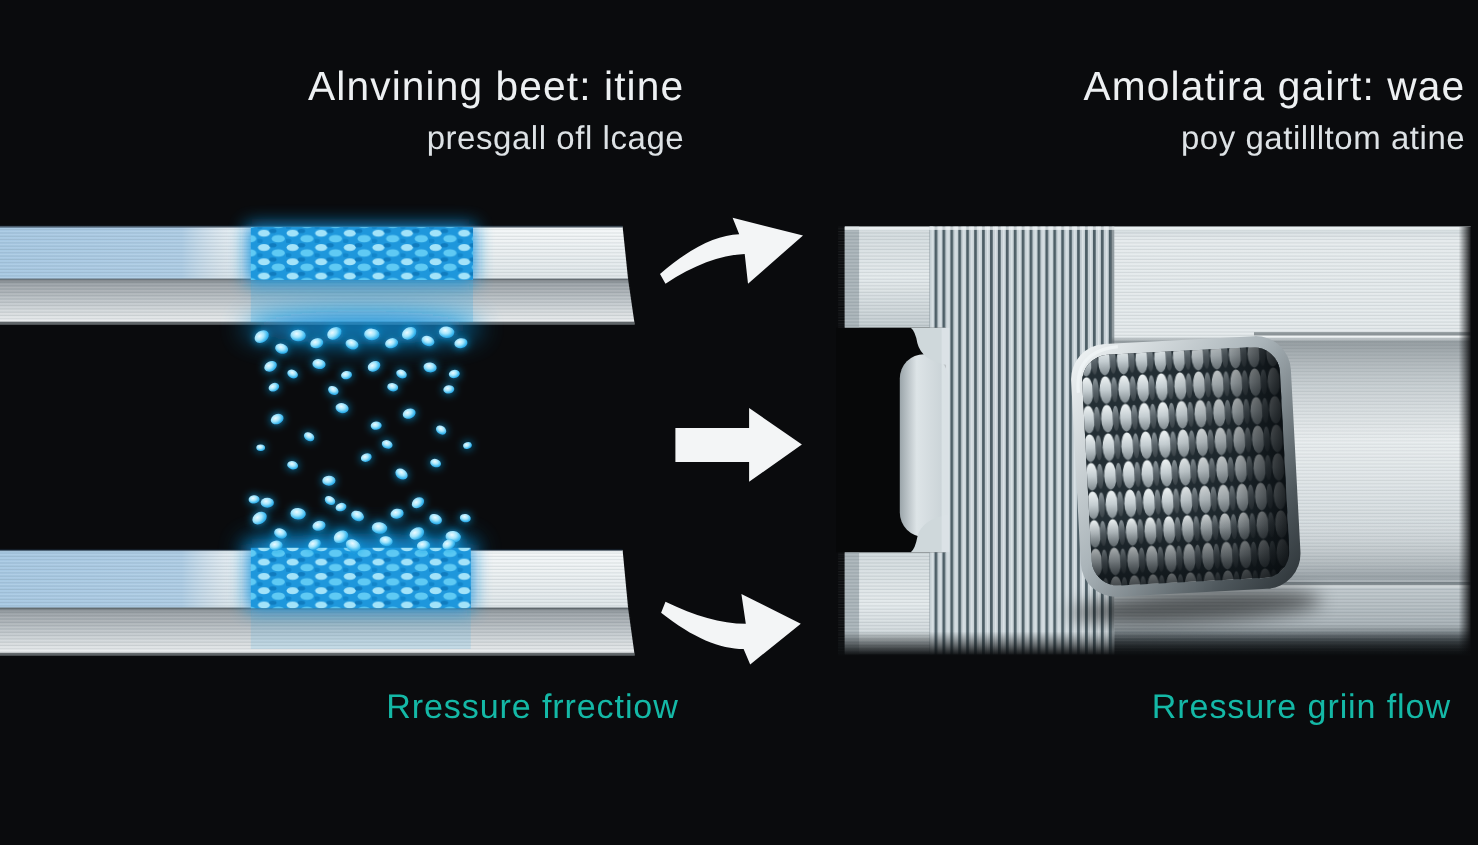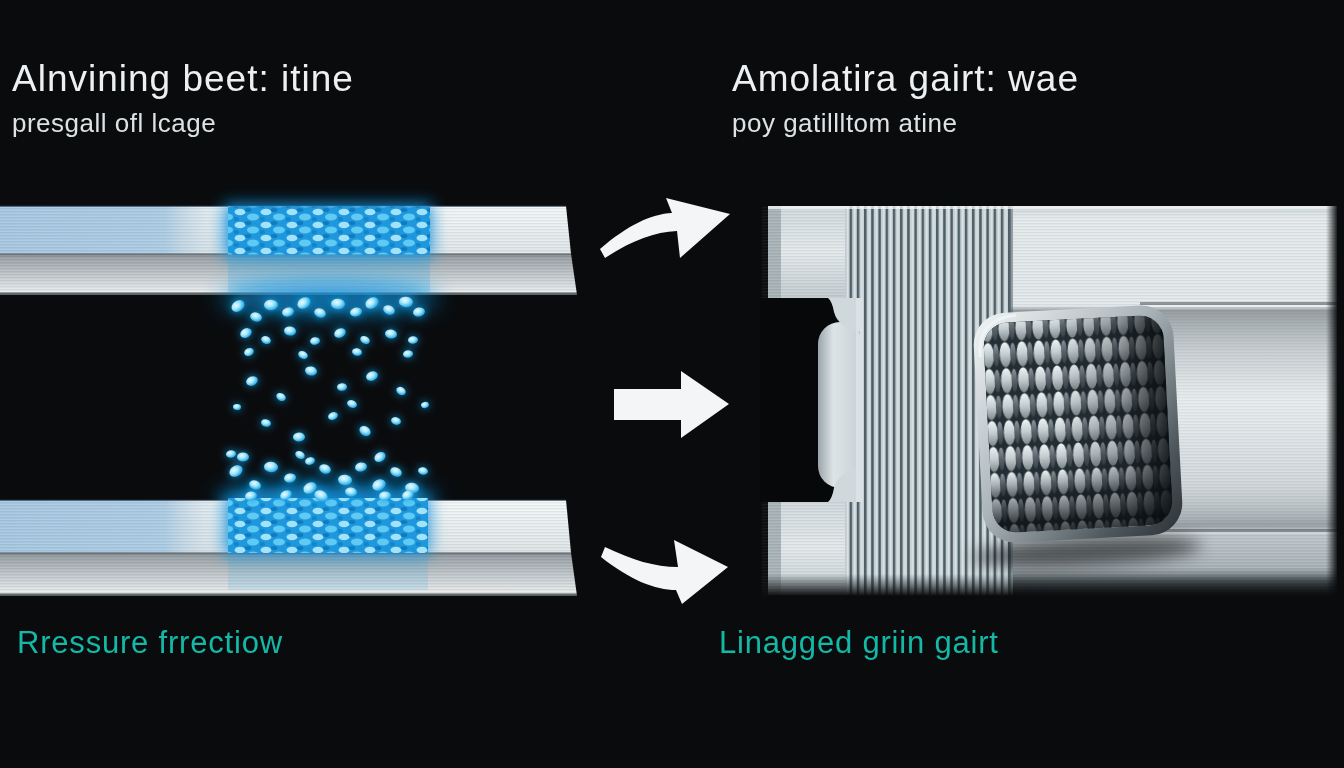--- a/index.html
+++ b/index.html
@@ -1,21 +1,21 @@
 <!DOCTYPE html>
 <html><head>
 <meta charset="utf-8">
 <style>
   html,body{margin:0;padding:0;background:#000;}
   .canvas{position:relative;width:1344px;height:768px;background:#0a0b0d;overflow:hidden;
           font-family:"Liberation Sans",sans-serif;}
   .fig{position:absolute;left:0;top:0;}
-  .txtblock{position:absolute;text-align:left;color:#eceff1;}
+  .txtblock{position:absolute;text-align:right;color:#eceff1;}
   .t-title{font-size:37px;line-height:1.15;letter-spacing:1px;color:#edf0f2;font-weight:400;}
-  .t-sub{font-size:26px;line-height:1.2;margin-top:7px;color:#dde2e5;letter-spacing:.5px;font-weight:400;}
+  .t-sub{font-size:30px;line-height:1.2;margin-top:7px;color:#dde2e5;letter-spacing:.5px;font-weight:400;}
   .t-cap{font-size:31px;line-height:1.2;letter-spacing:.8px;color:#14b8a6;font-weight:400;}
   .head-left{left:12px;top:58px;width:610px;}
   .head-right{left:732px;top:58px;width:600px;}
   .cap-left{left:17px;top:624px;width:600px;}
   .cap-right{left:719px;top:624px;width:600px;}
 </style>
 </head>
 <body>
 
 <div class="canvas">
@@ -287,16 +287,16 @@
     <div class="t-sub">presgall ofl lcage</div>
   </div>
   <div class="txtblock head-right">
     <div class="t-title">Amolatira gairt: wae</div>
     <div class="t-sub">poy gatillltom atine</div>
   </div>
   <div class="txtblock cap-left">
     <div class="t-cap">Rressure frrectiow</div>
   </div>
   <div class="txtblock cap-right">
-    <div class="t-cap">Linagged griin gairt</div>
+    <div class="t-cap">Rressure griin flow</div>
   </div>
 
 </div>
 
 </body></html>

